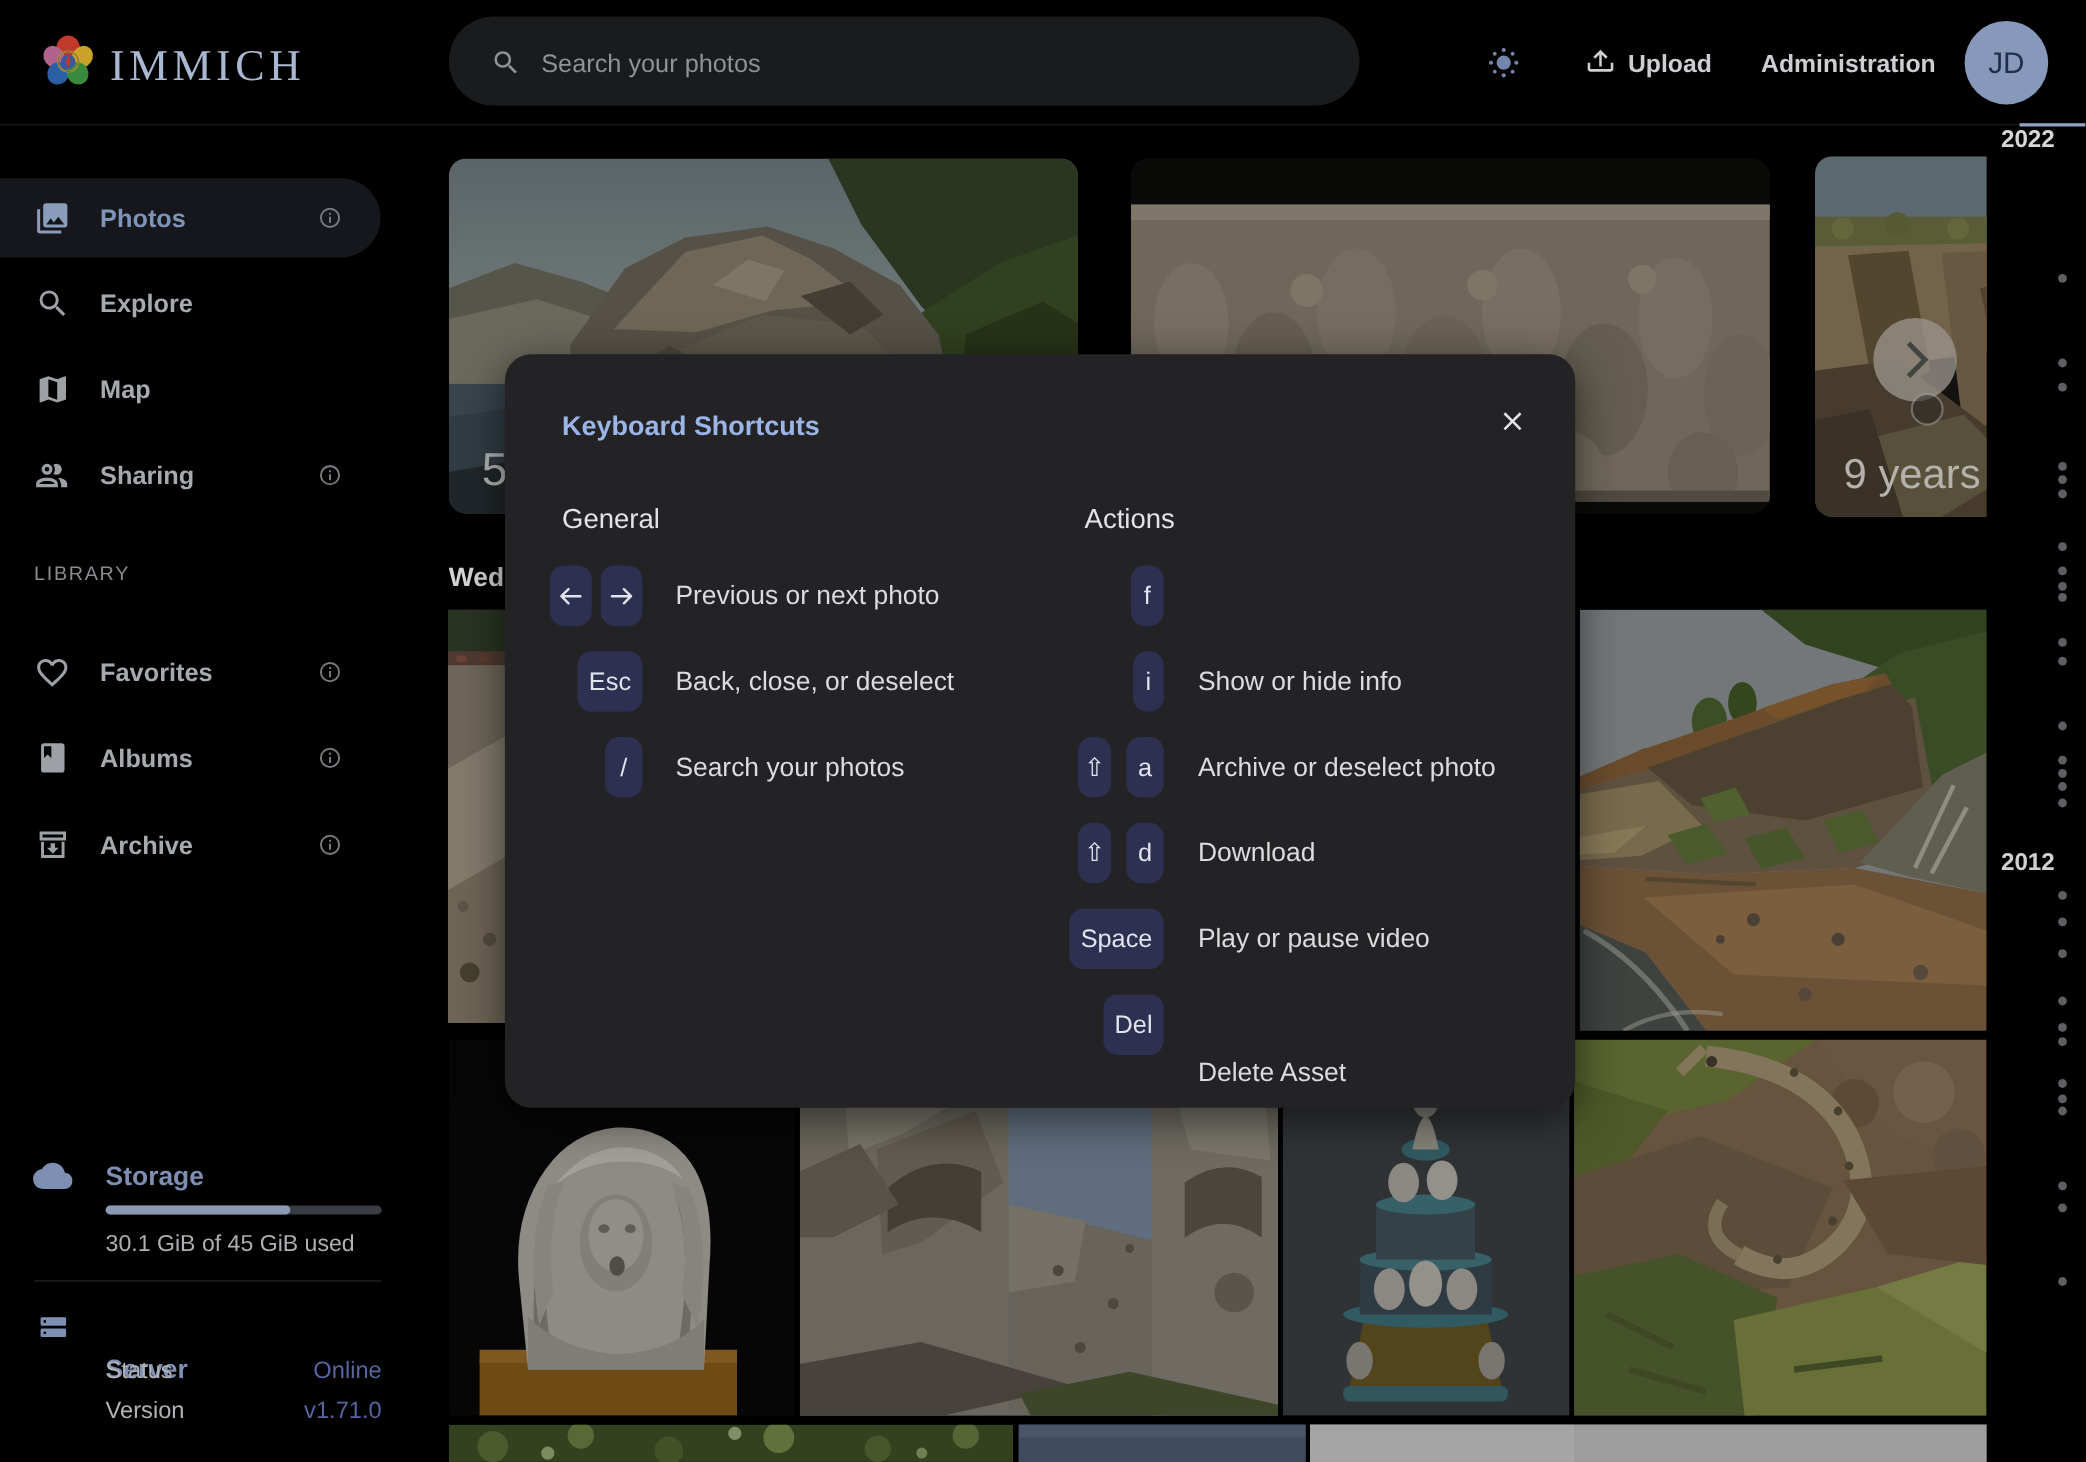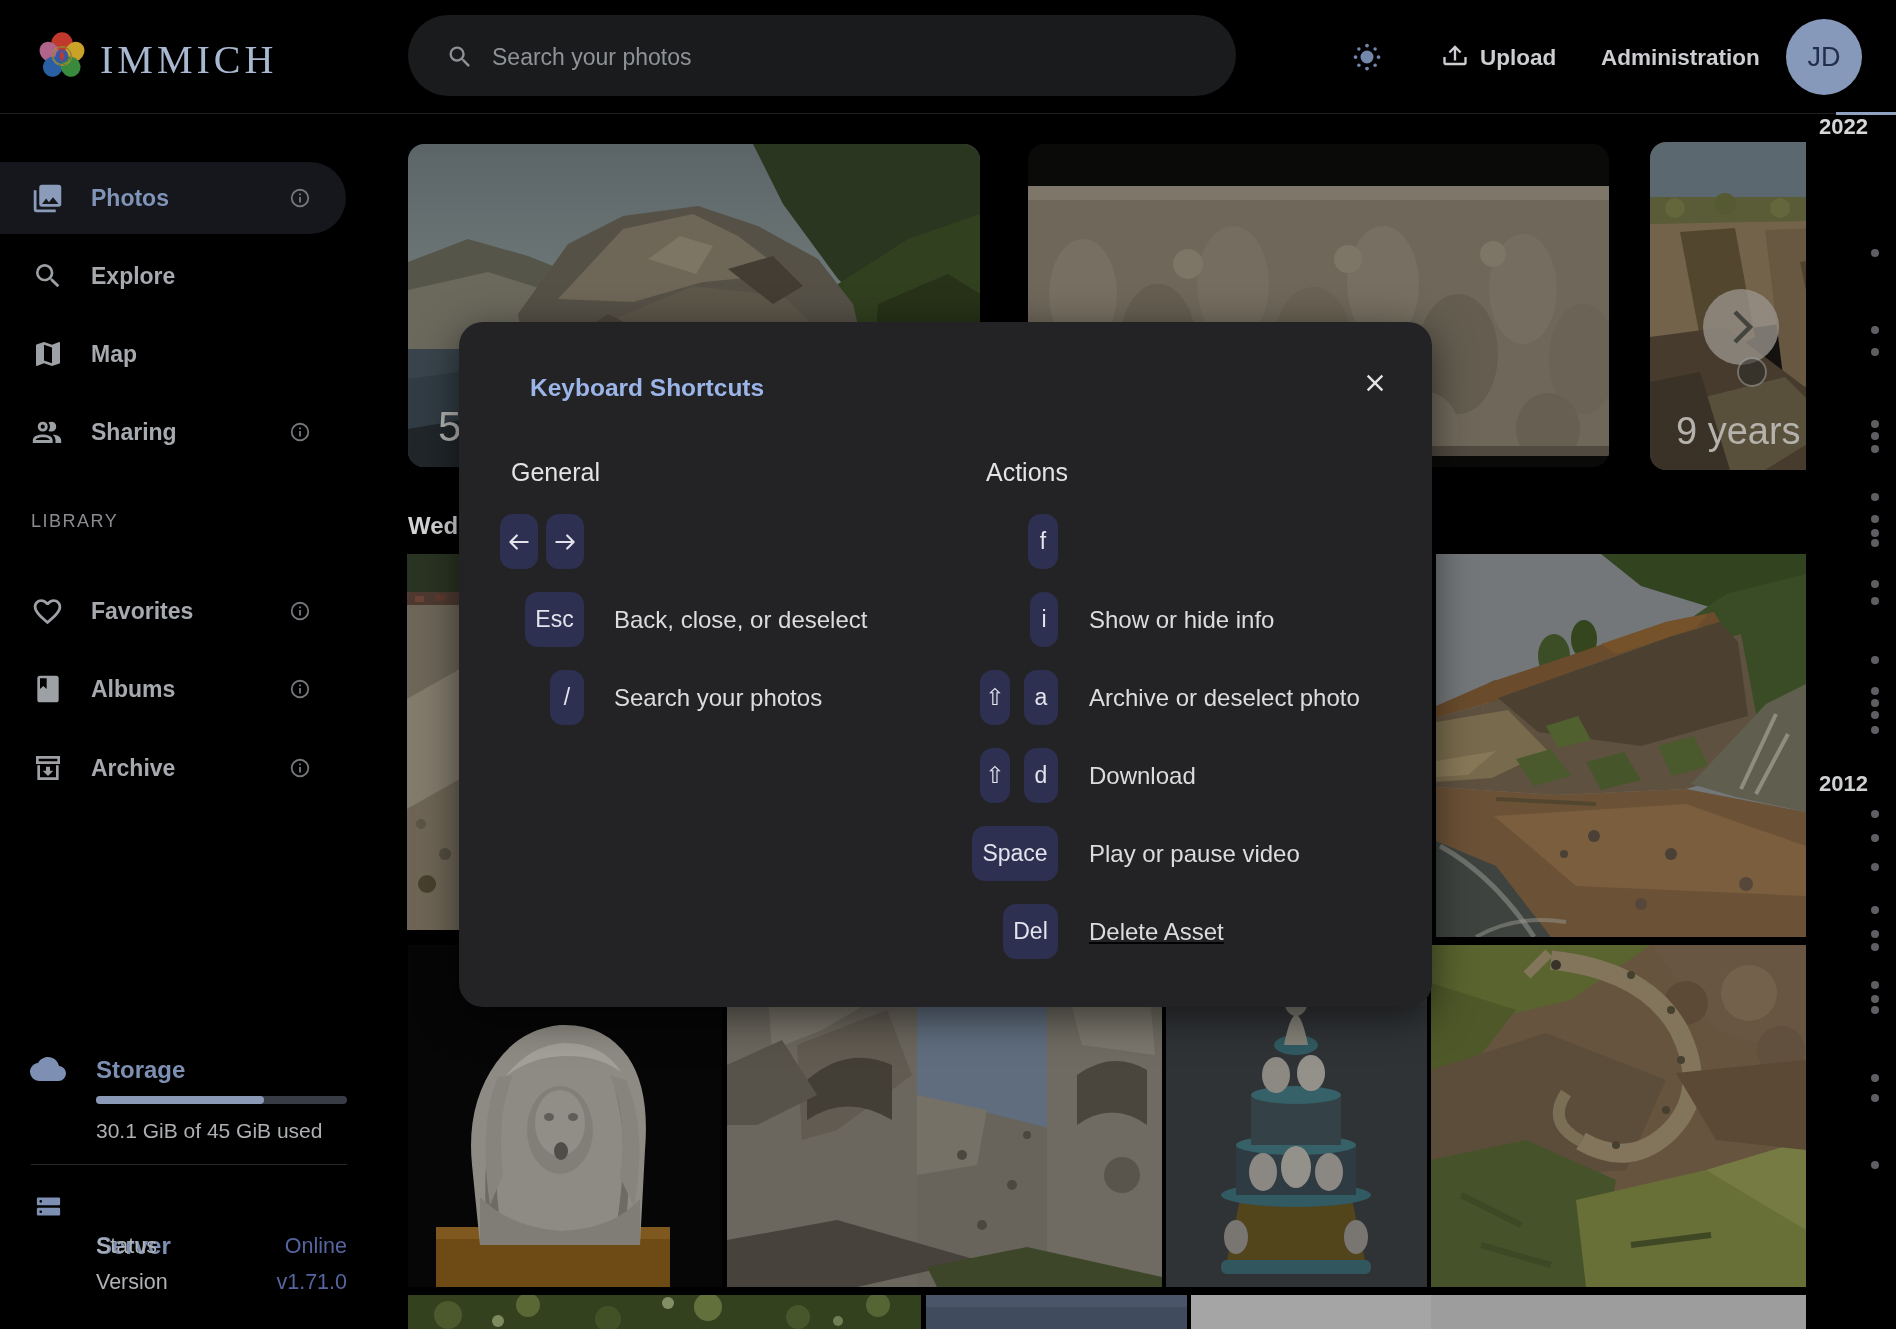--- a/index.html
+++ b/index.html
@@ -416,38 +416,41 @@
   <div class="dot" style="top:943px;"></div>
   <div class="dot" style="top:981px;"></div>
   <div class="dot" style="top:995px;"></div>
   <div class="dot" style="top:1006px;"></div>
   <div class="dot" style="top:1074px;"></div>
   <div class="dot" style="top:1094px;"></div>
   <div class="dot" style="top:1161px;"></div>
 
   <div class="abs" style="left:459px;top:322px;width:973px;height:685px;border-radius:24px;background:#232326;box-shadow:0 10px 40px rgba(0,0,0,0.55);"></div>
 
-  <div class="abs" style="left:511px;top:374px;font-size:24.5px;font-weight:600;color:#9cb5e8;margin-left:19px;">Keyboard Shortcuts</div>
+  <div class="abs" style="left:511px;top:374px;font-size:24.5px;font-weight:600;color:#9cb5e8;">Keyboard Shortcuts</div>
   <svg class="abs" style="left:1361px;top:369px;" width="28" height="28" viewBox="0 0 24 24" fill="#e4e4e6">
     <path d="M19,6.41L17.59,5L12,10.59L6.41,5L5,6.41L10.59,12L5,17.59L6.41,19L12,13.41L17.59,19L19,17.59L13.41,12L19,6.41Z"></path>
   </svg>
 
   <div class="abs" style="left:511px;top:458px;font-size:25px;color:#e3e3e5;">General</div>
   <div class="abs" style="left:986px;top:458px;font-size:25px;color:#e3e3e5;">Actions</div>
 
   <div class="key" style="left:500px;top:514px;width:38px;">
     <svg width="26" height="26" viewBox="0 0 24 24" fill="none" stroke="#e2e3ec" stroke-width="2" stroke-linecap="round" stroke-linejoin="round">
         <path d="M20 12H4M10 6l-6 6 6 6"></path>
       </svg>
   </div>
   <div class="key" style="left:546px;top:514px;width:38px;">
     <svg width="26" height="26" viewBox="0 0 24 24" fill="none" stroke="#e2e3ec" stroke-width="2" stroke-linecap="round" stroke-linejoin="round">
         <path d="M4 12h16M14 6l6 6-6 6"></path>
       </svg>
   </div>
+  <div class="srow" style="left:614px;top:514px;height:55px;">
+      <span class="ktxt">Previous or next photo</span>
+    </div>
 
   <div class="key" style="left:525px;top:592px;width:59px;">Esc</div>
   <div class="srow" style="left:614px;top:592px;height:55px;text-align:center;">
       <span class="ktxt">Back, close, or deselect</span>
     </div>
 
   <div class="key" style="left:550px;top:670px;width:34px;">/</div>
   <div class="srow" style="left:614px;top:670px;height:55px;">
       <span class="ktxt">Search your photos</span>
     </div>
@@ -470,17 +473,17 @@
   <div class="srow" style="left:1089px;top:748px;height:55px;">
       <span class="ktxt">Download</span>
     </div>
 
   <div class="key" style="left:972px;top:826px;width:86px;">Space</div>
   <div class="srow" style="left:1089px;top:826px;height:55px;">
       <span class="ktxt">Play or pause video</span>
     </div>
 
   <div class="key" style="left:1003px;top:904px;width:55px;">Del</div>
-  <div class="srow" style="left:1089px;top:904px;height:55px;text-decoration:underline;">
+  <div class="srow" style="left:1089px;top:948px;height:55px;">
       <span class="ktxt">Delete Asset</span>
     </div>
 
 </div>
 
 </body></html>

